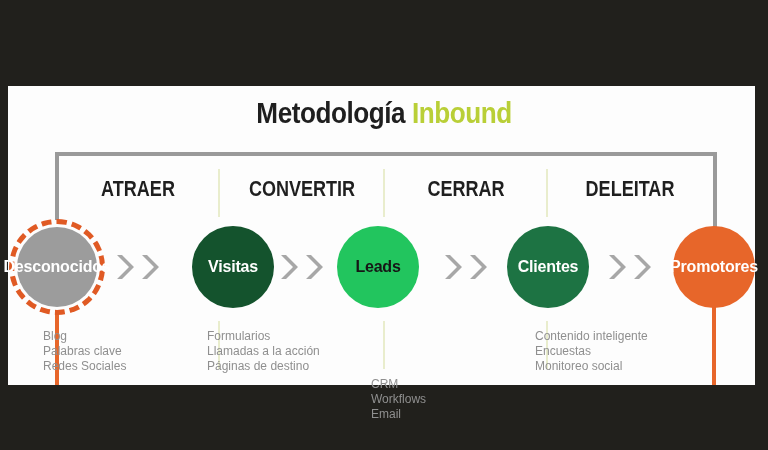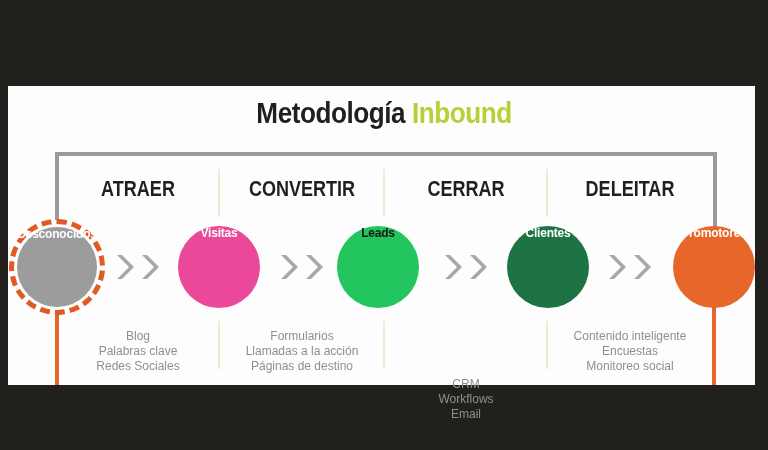--- a/index.html
+++ b/index.html
@@ -15,37 +15,37 @@
   .line{position:absolute;background:#9a9a9a;}
   .oline{position:absolute;background:#e7662a;width:4px;}
 
   .stage-label{position:absolute;top:176px;width:164px;text-align:center;
                font-size:22px;font-weight:bold;color:#1f1f1f;
                transform:scaleX(0.82);transform-origin:50% 50%;}
   .divider{position:absolute;width:2px;background:#e9edcd;}
   .div-top{top:169px;height:48px;}
   .div-bot{top:321px;height:48px;}
 
-  .node{position:absolute;border-radius:50%;display:flex;align-items:flex-start;justify-content:center;
-        font-size:12px;font-weight:bold;white-space:nowrap;letter-spacing:-0.2px;}
+  .node{position:absolute;border-radius:50%;display:flex;align-items:center;justify-content:center;
+        font-size:16px;font-weight:bold;white-space:nowrap;letter-spacing:-0.2px;}
   .node-sm{width:80px;height:80px;top:227px;}
   .node-lg{width:82px;height:82px;top:226px;}
   .ring{position:absolute;left:9px;top:219px;width:86px;height:86px;border:5px dashed #e05a24;
         border-radius:50%;}
   .n-gray{background:#9c9c9c;color:#ffffff;left:17px;}
-  .n-black{background:#ec4899;color:#ffffff;left:178px;}
+  .n-black{background:#14532d;color:#ffffff;left:192px;}
   .n-lime{background:#22c55e;color:#161616;left:337px;}
   .n-green{background:#1d7343;color:#ffffff;left:507px;}
   .n-orange{background:#e7662a;color:#ffffff;left:673px;}
 
   .chevrons{position:absolute;top:254px;width:44px;height:26px;display:flex;gap:8px;
             align-items:center;justify-content:center;}
   .chevrons svg{display:block;}
 
-  .stage-items{position:absolute;top:329px;width:190px;text-align:center;
+  .stage-items{position:absolute;top:329px;width:190px;
                font-size:12px;line-height:15px;color:#8f8f8f;}
 </style>
 </head>
 <body>
 
 <div class="page">
   <div class="panel"></div>
 
   <div class="title">
     <span>Metodología</span>

